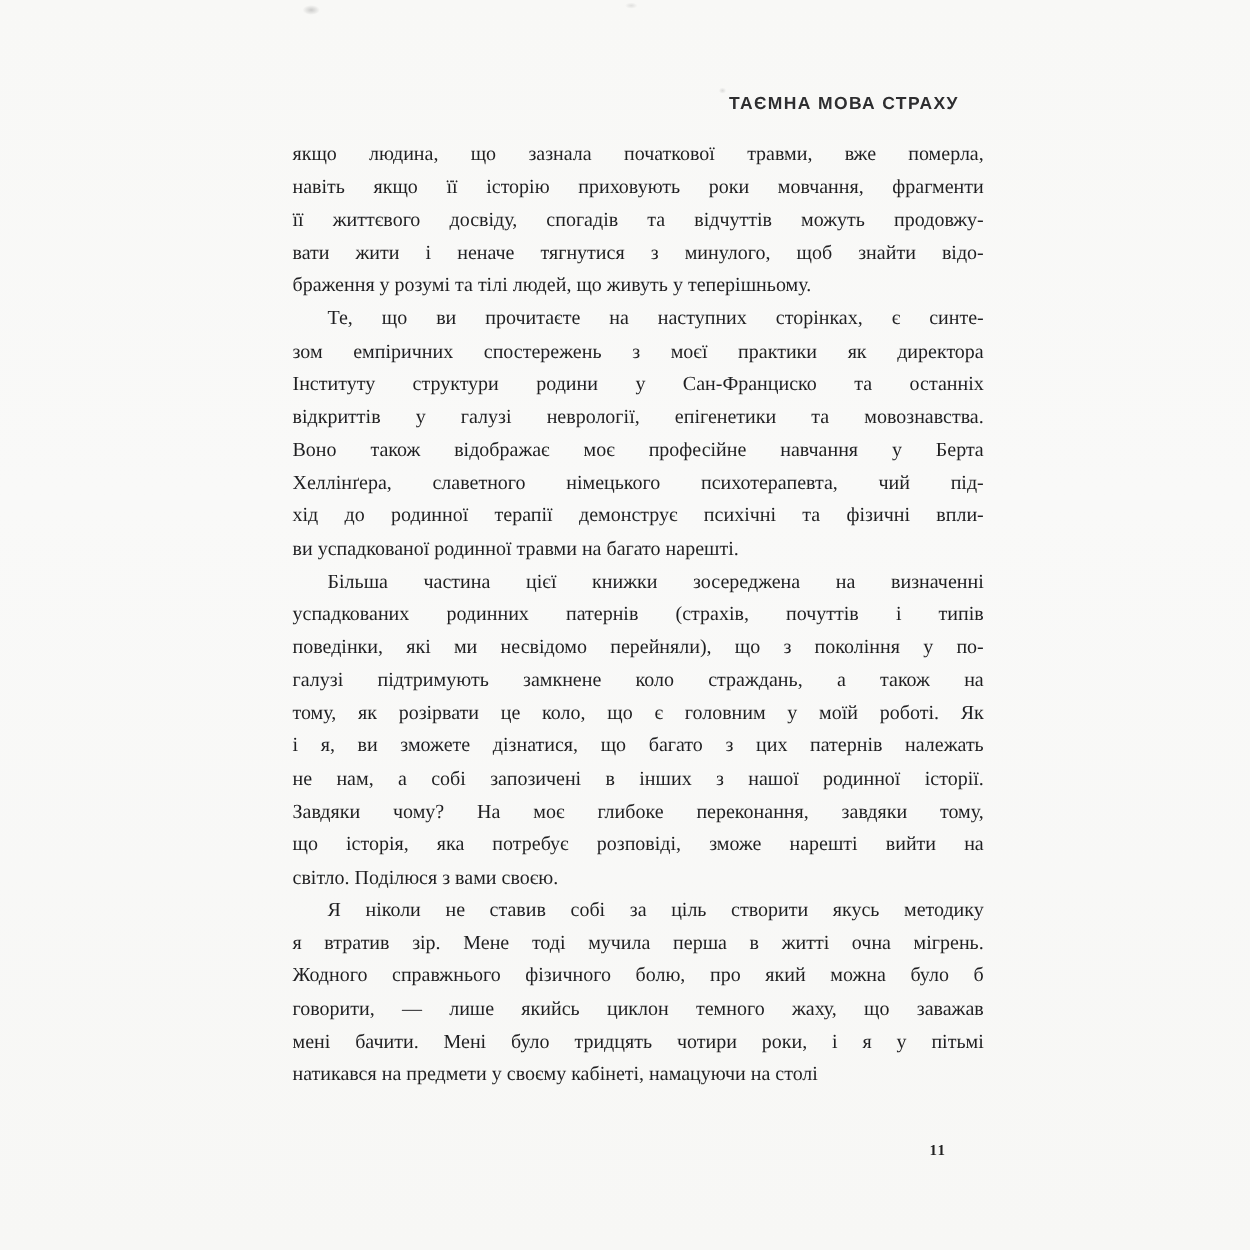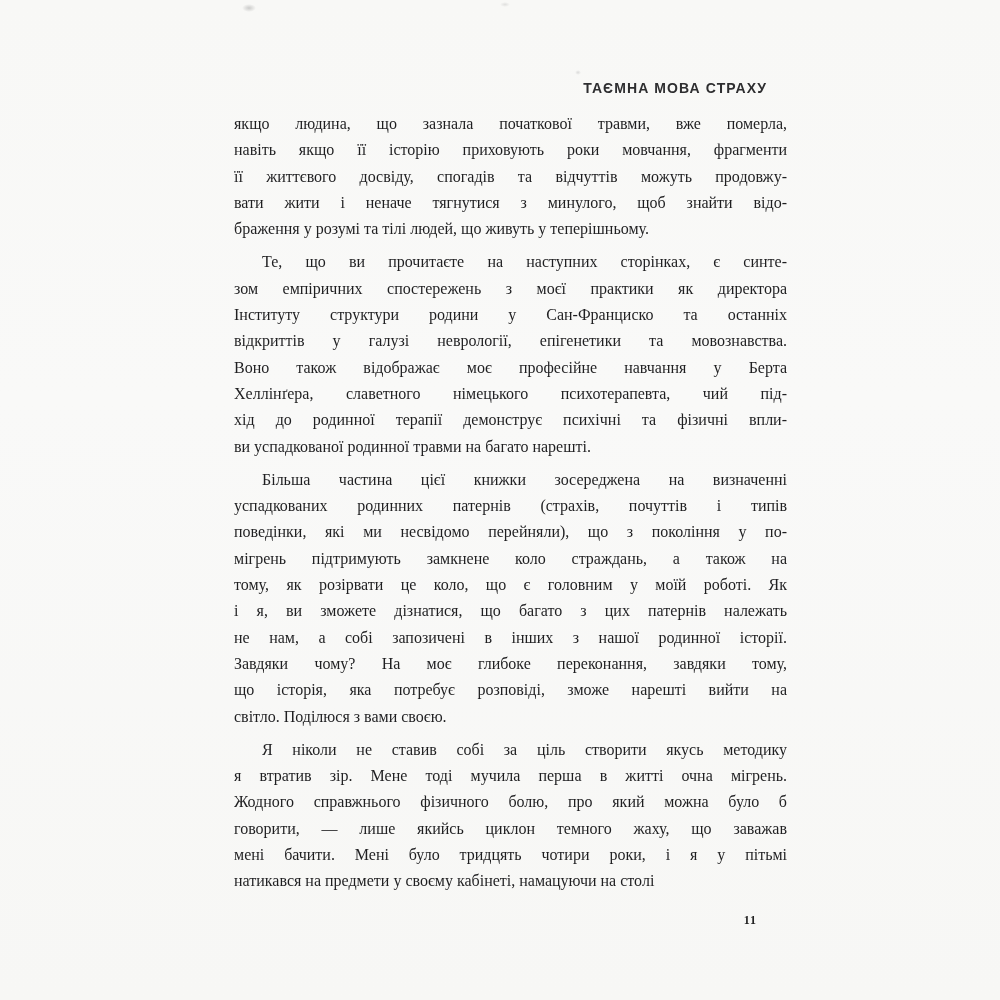--- a/index.html
+++ b/index.html
@@ -21,21 +21,20 @@
   .running-header {
     position: absolute;
     top: 74px;
     right: 233px;
     font-family: "Liberation Sans", "DejaVu Sans", sans-serif;
     font-size: 14px;
     font-weight: 700;
     letter-spacing: 1.1px;
     color: #2e2e30;
     white-space: nowrap;
-    margin-top: 6px;
   }
   .text-block {
     position: absolute;
     left: 234px;
     top: 111px;
     width: 553px;
     font-size: 16px;
     line-height: 26.3px;
   }
   .text-line {
@@ -44,21 +43,20 @@
     white-space: normal;
     height: 26.3px;
     overflow: visible;
   }
   .text-line.para-end {
     text-align-last: left;
     font-family: Liberation Serif, serif;
   }
   .text-line.indent {
     text-indent: 28px;
-    margin-top: 7px;
   }
   .page-number {
     position: absolute;
     top: 913px;
     right: 243px;
     font-family: "Liberation Serif", "DejaVu Serif", serif;
     font-size: 12px;
     font-weight: 700;
     color: #222;
     letter-spacing: 1px;
@@ -93,21 +91,21 @@
       <div class="text-line">зом емпіричних спостережень з моєї практики як директора</div>
       <div class="text-line">Інституту структури родини у Сан-Франциско та останніх</div>
       <div class="text-line">відкриттів у галузі неврології, епігенетики та мовознавства.</div>
       <div class="text-line">Воно також відображає моє професійне навчання у Берта</div>
       <div class="text-line">Хеллінґера, славетного німецького психотерапевта, чий під-</div>
       <div class="text-line">хід до родинної терапії демонструє психічні та фізичні впли-</div>
       <div class="text-line para-end">ви успадкованої родинної травми на багато нарешті.</div>
       <div class="text-line indent">Більша частина цієї книжки зосереджена на визначенні</div>
       <div class="text-line">успадкованих родинних патернів (страхів, почуттів і типів</div>
       <div class="text-line">поведінки, які ми несвідомо перейняли), що з покоління у по-</div>
-      <div class="text-line">мігрень підтримують замкнене коло страждань, а також на</div>
+      <div class="text-line">галузі підтримують замкнене коло страждань, а також на</div>
       <div class="text-line">тому, як розірвати це коло, що є головним у моїй роботі. Як</div>
       <div class="text-line">і я, ви зможете дізнатися, що багато з цих патернів належать</div>
       <div class="text-line">не нам, а собі запозичені в інших з нашої родинної історії.</div>
       <div class="text-line">Завдяки чому? На моє глибоке переконання, завдяки тому,</div>
       <div class="text-line">що історія, яка потребує розповіді, зможе нарешті вийти на</div>
       <div class="text-line para-end">світло. Поділюся з вами своєю.</div>
       <div class="text-line indent">Я ніколи не ставив собі за ціль створити якусь методику</div>
       <div class="text-line">я втратив зір. Мене тоді мучила перша в житті очна мігрень.</div>
       <div class="text-line">Жодного справжнього фізичного болю, про який можна було б</div>
       <div class="text-line">говорити, — лише якийсь циклон темного жаху, що заважав</div>

